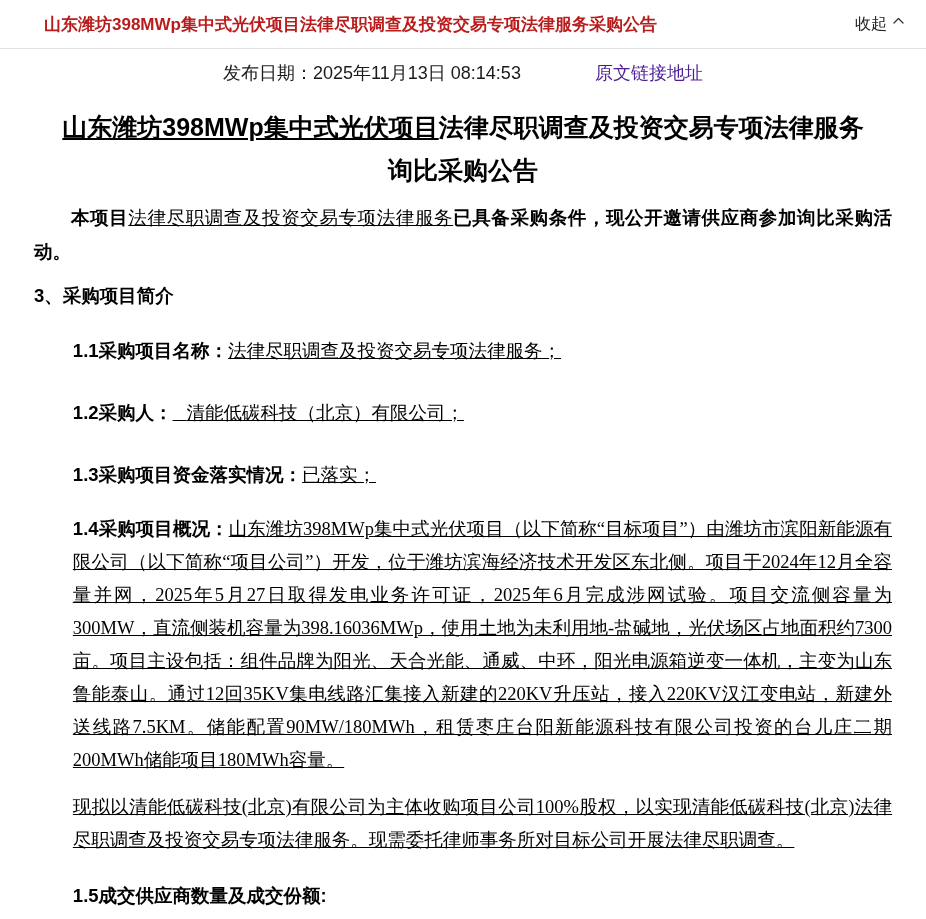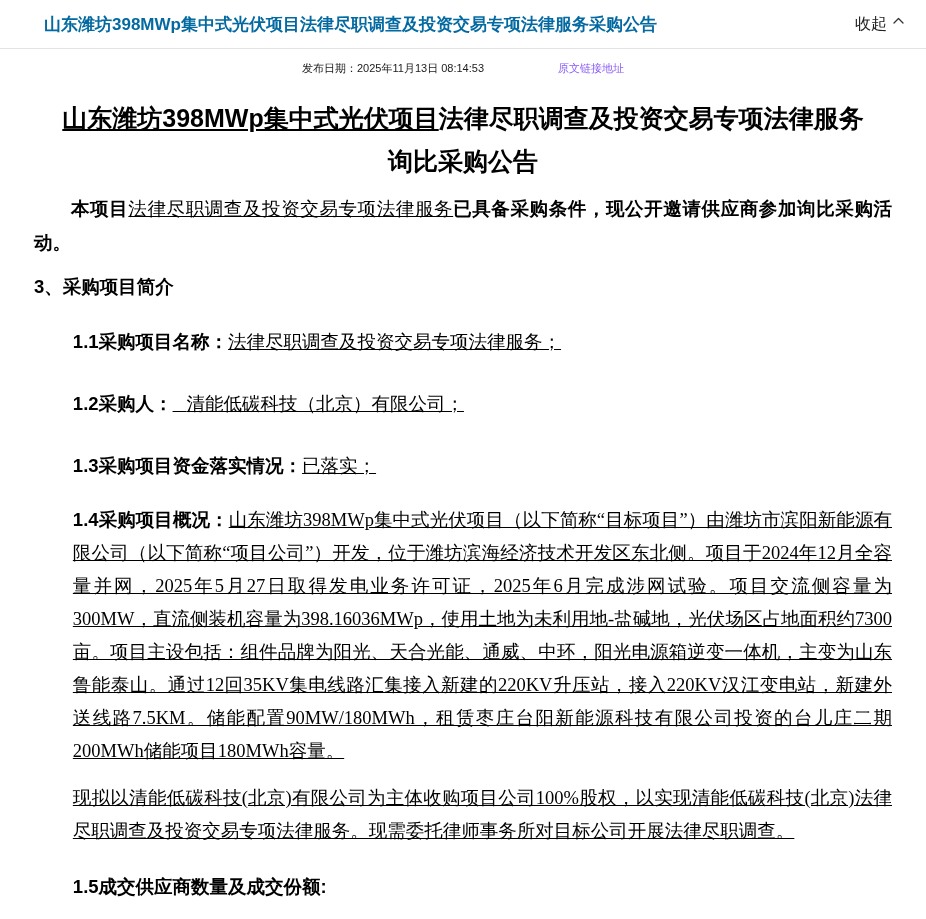--- a/index.html
+++ b/index.html
@@ -25,21 +25,21 @@
     align-items: flex-start;
     justify-content: space-between;
     padding: 12px 22px 10px 44px;
     border-bottom: 1px solid #e3e3e3;
   }
   .header-title {
     font-family: "Liberation Sans", "DejaVu Sans", sans-serif;
     font-weight: bold;
     font-size: 17px;
     line-height: 26px;
-    color: #0369a1;
+    color: #b91c1c;
     letter-spacing: 0px;
   }
   .collapse {
     display: flex;
     gap: 6px;
     font-family: "Liberation Sans", "DejaVu Sans", sans-serif;
     font-size: 16px;
     color: #222222;
     white-space: nowrap;
     padding-top: 2px;
@@ -54,25 +54,25 @@
   }
   .chev svg { display: block; }
   
   .meta {
     display: flex;
     justify-content: center;
     align-items: baseline;
     gap: 26px;
     padding: 12px 0 6px 0;
     font-family: "Liberation Sans", "DejaVu Sans", sans-serif;
-    font-size: 11px;
+    font-size: 18px;
     color: #1a1a1a;
   }
   .meta .link {
-    color: #8b5cf6;
+    color: #4c1d95;
     text-decoration: none;
     cursor: pointer;
     margin-left: 48px;
   }
   
   .doc {
     padding: 6px 34px 24px 34px;
   }
   .doc-title {
     text-align: center;

